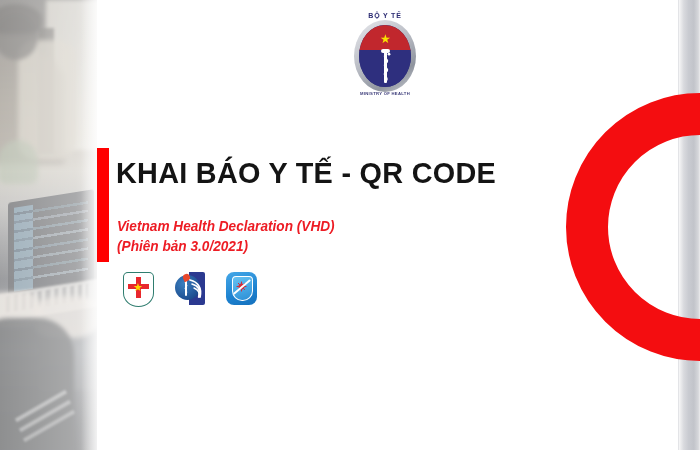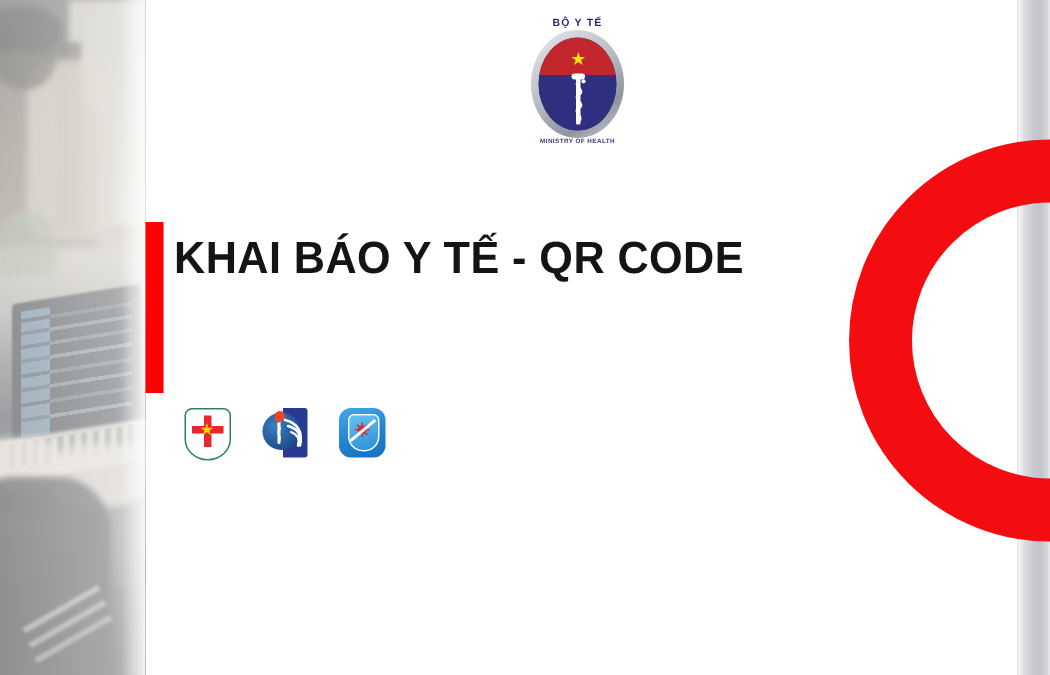--- a/index.html
+++ b/index.html
@@ -300,20 +300,24 @@
       </svg>
     </div>
     <div class="moh-toptext">BỘ Y TẾ</div>
     <div class="moh-bottomtext">MINISTRY OF HEALTH</div>
   </div>
 
   <div class="accent-bar"></div>
 
   <div class="title">KHAI BÁO Y TẾ - QR CODE</div>
 
+  <div class="subtitle-wrap">
+    <div class="subtitle">Vietnam Health Declaration (VHD)</div>
+    <div class="subtitle">(Phiên bản 3.0/2021)</div>
+  </div>
 
   <div class="app-row">
 
     <div class="app-ico">
       <div class="ico1-shield"></div>
       <div class="ico1-cross-v"></div>
       <div class="ico1-cross-h"></div>
       <div class="ico1-star">★</div>
     </div>
 

